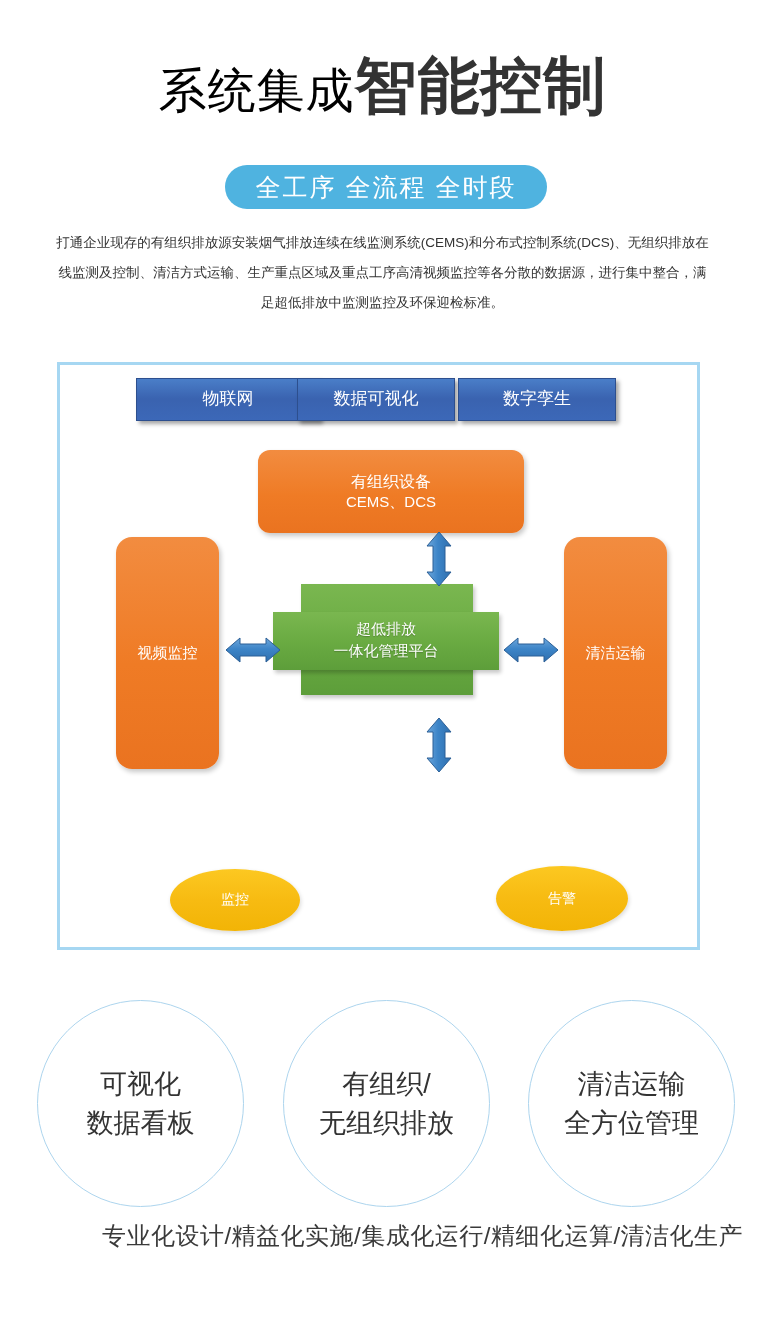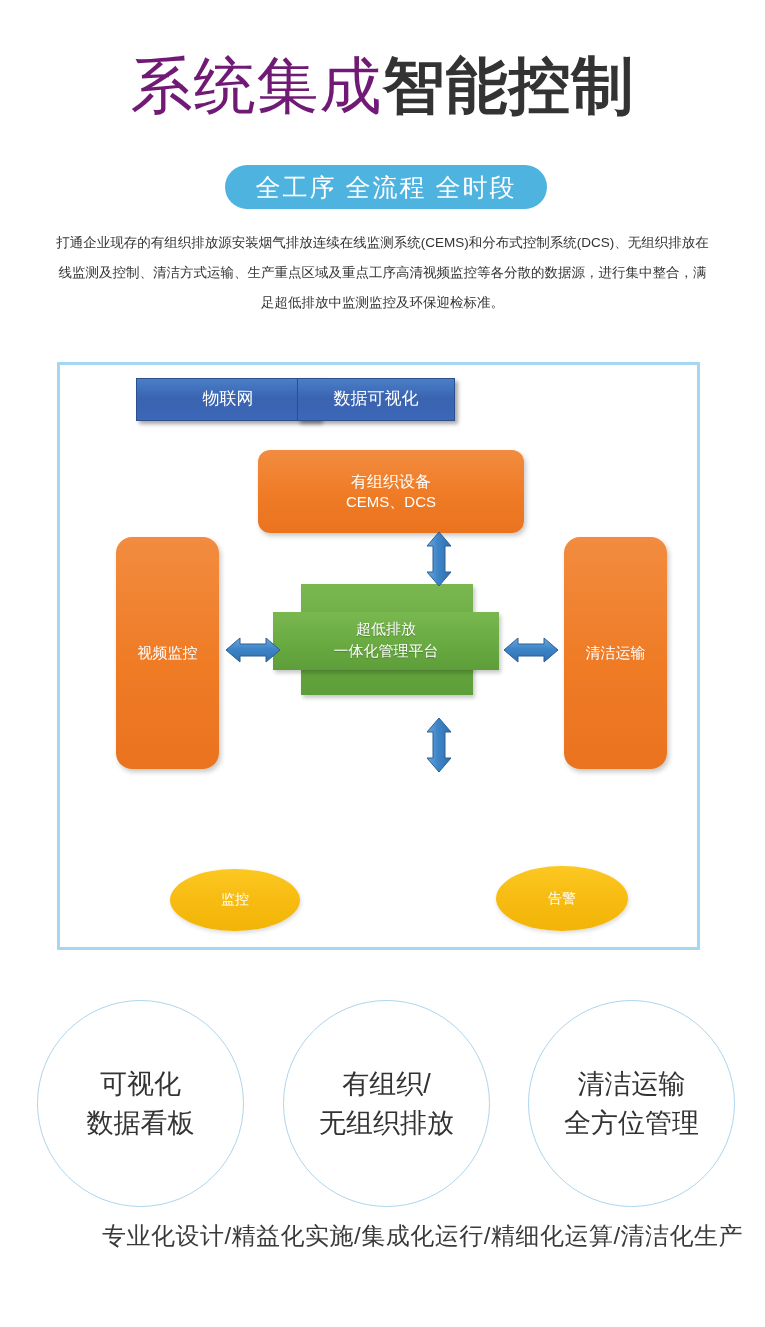--- a/index.html
+++ b/index.html
@@ -18,23 +18,23 @@
   
   #header-title {
     position: absolute;
     left: 0; top: 55px;
     width: 765px;
     text-align: center;
     white-space: nowrap;
     line-height: 1;
   }
   #header-title .light {
-    font-size: 62px;
+    font-size: 48px;
     font-weight: 300;
-    color: #701a75;
+    color: #000000;
     letter-spacing: 1px;
   }
   #header-title .bold {
     font-size: 62px;
     font-weight: 700;
     color: #333333;
     letter-spacing: 1px;
   }
 
   #subtitle-badge {
@@ -194,20 +194,23 @@
 
 <div id="description">打通企业现存的有组织排放源安装烟气排放连续在线监测系统(CEMS)和分布式控制系统(DCS)、无组织排放在线监测及控制、清洁方式运输、生产重点区域及重点工序高清视频监控等各分散的数据源，进行集中整合，满足超低排放中监测监控及环保迎检标准。</div>
 
 <div id="diagram">
 
   <div class="node blue-box" style="left:76px; top:13px; width:184px; height:43px;">
     <span>物联网</span>
   </div>
   <div class="node blue-box" style="left:237px; top:13px; width:158px; height:43px;">
     <span>数据可视化</span>
+  </div>
+  <div class="node blue-box" style="left:398px; top:13px; width:158px; height:43px;">
+    <span>数字孪生</span>
   </div>
 
   <div class="node orange-box" style="left:198px; top:85px; width:266px; height:83px; flex-direction:column;">
     <div style="font-size:16px;">有组织设备</div>
     <div style="font-size:15px;">CEMS、DCS</div>
   </div>
 
   <div class="node orange-box orange-tall" style="left:56px; top:172px; width:103px; height:232px;">
     <span style="font-size:15px;">视频监控</span>
   </div>

